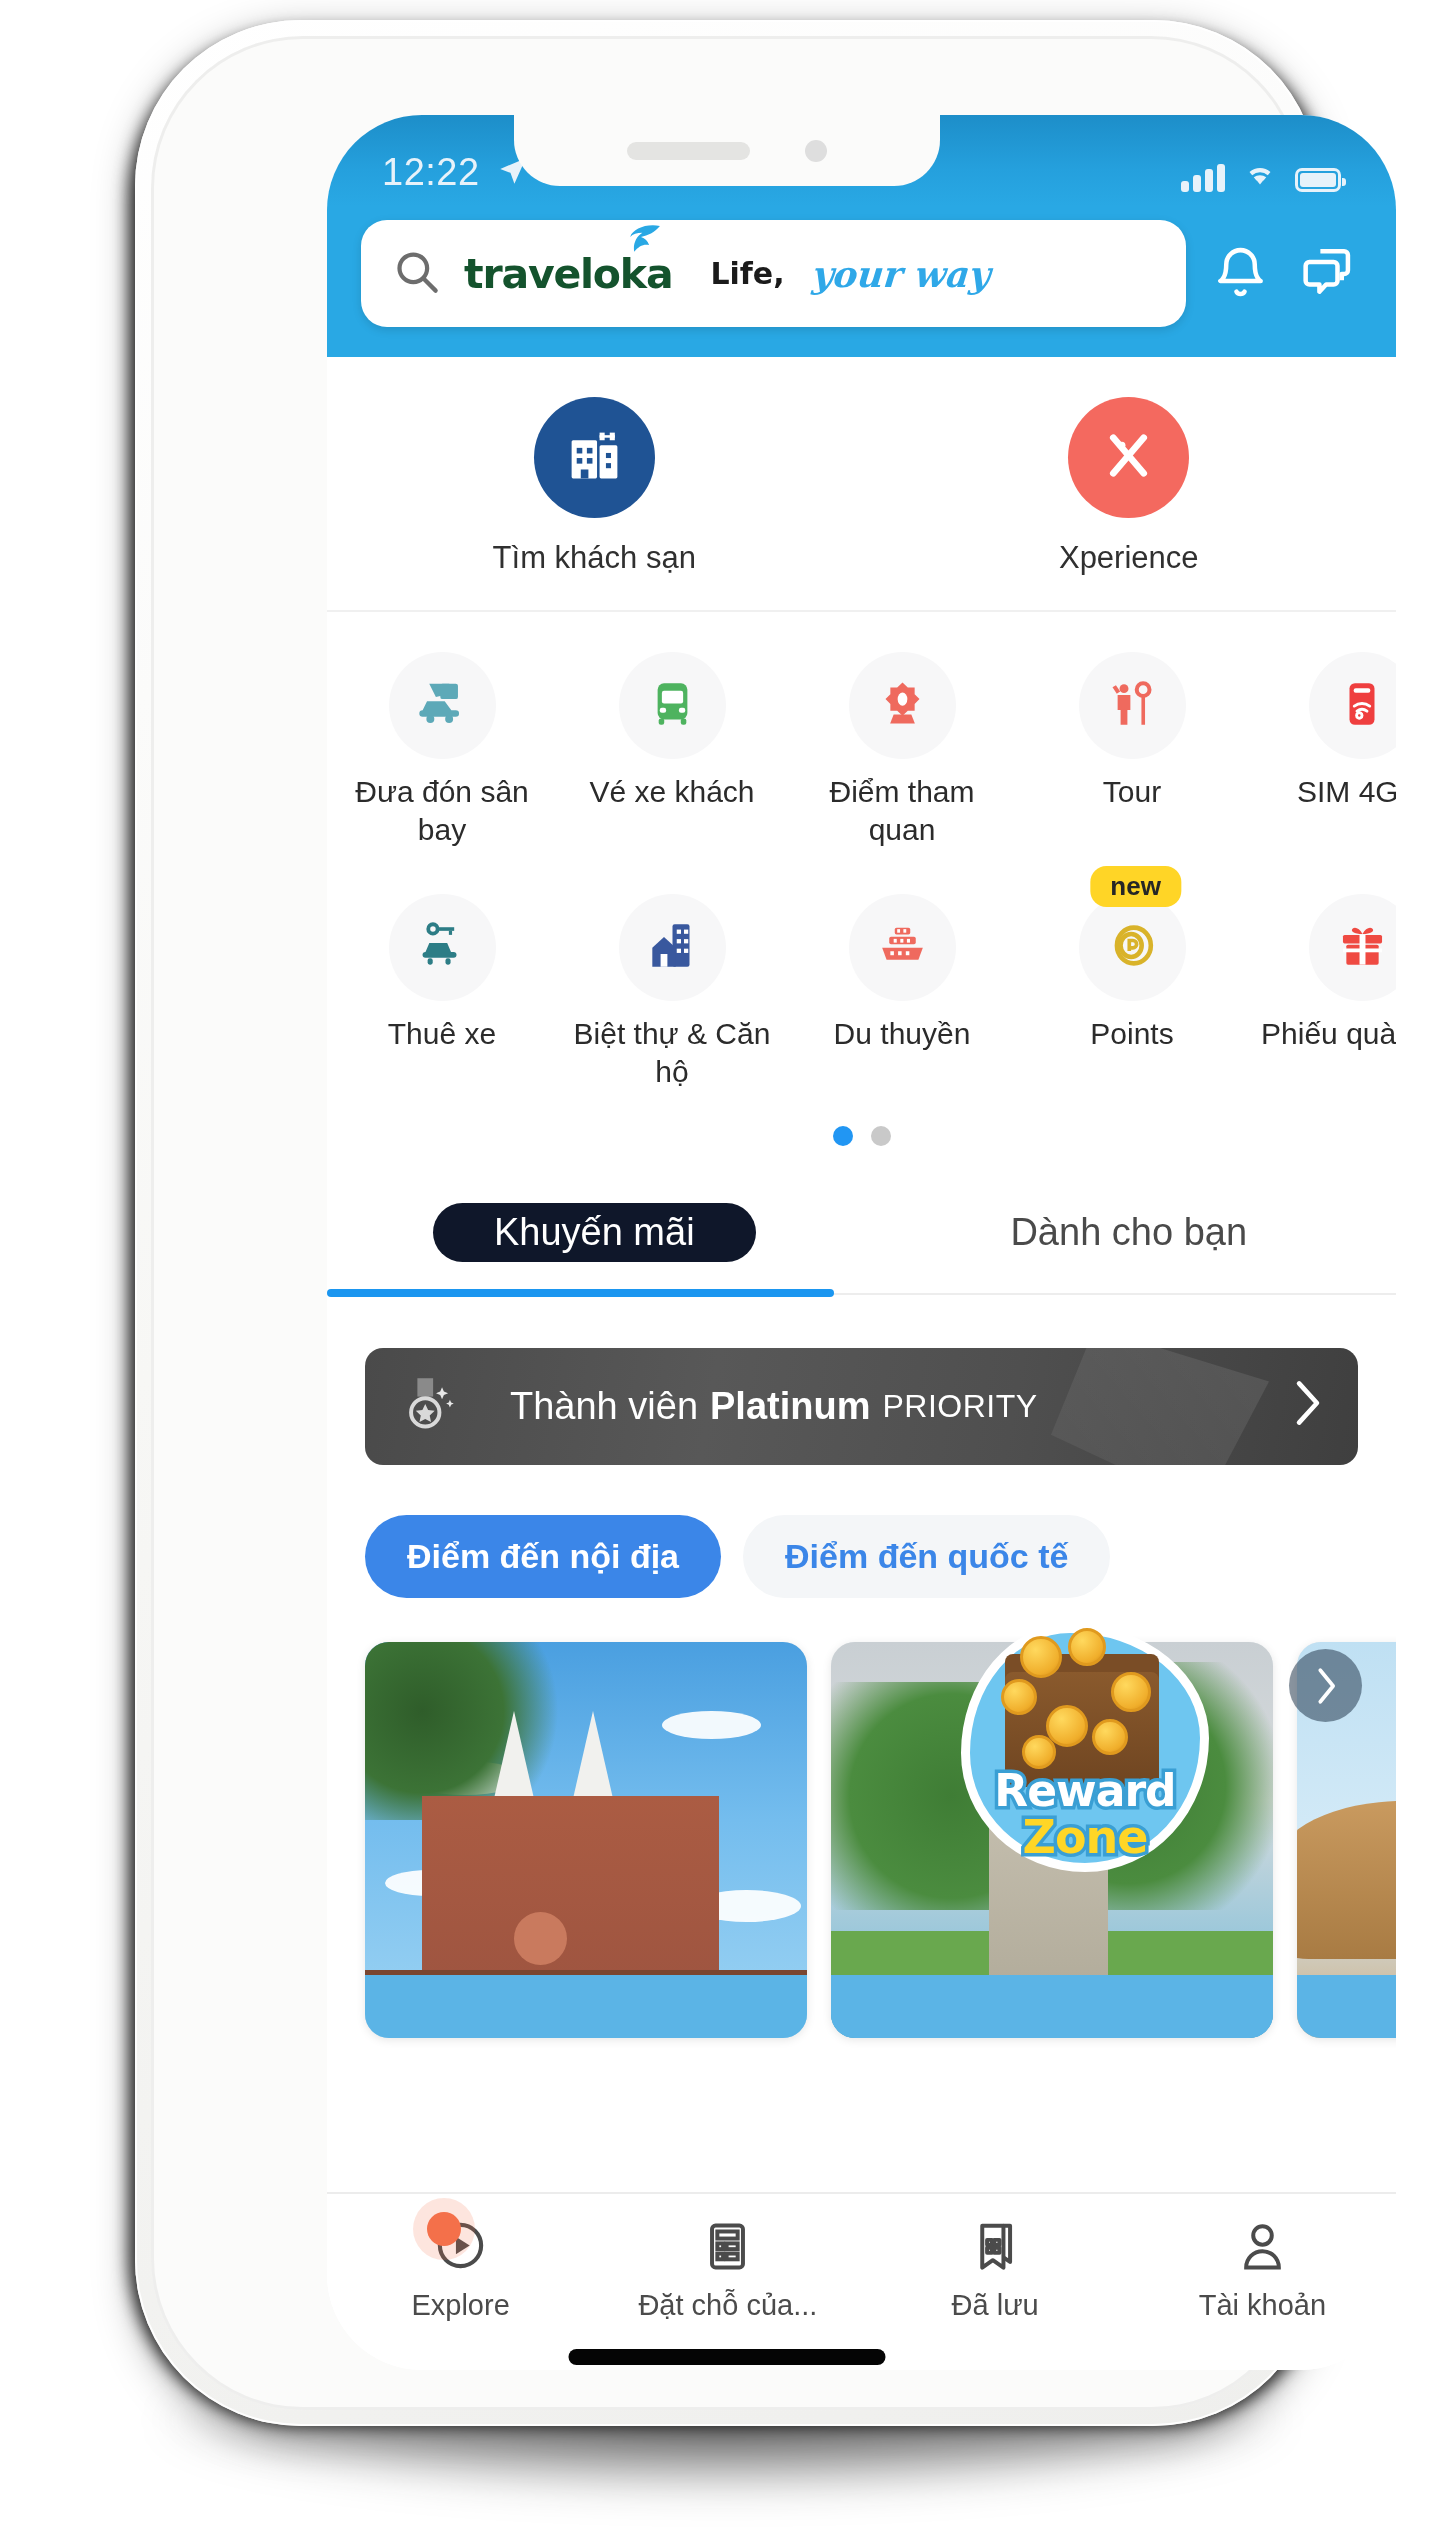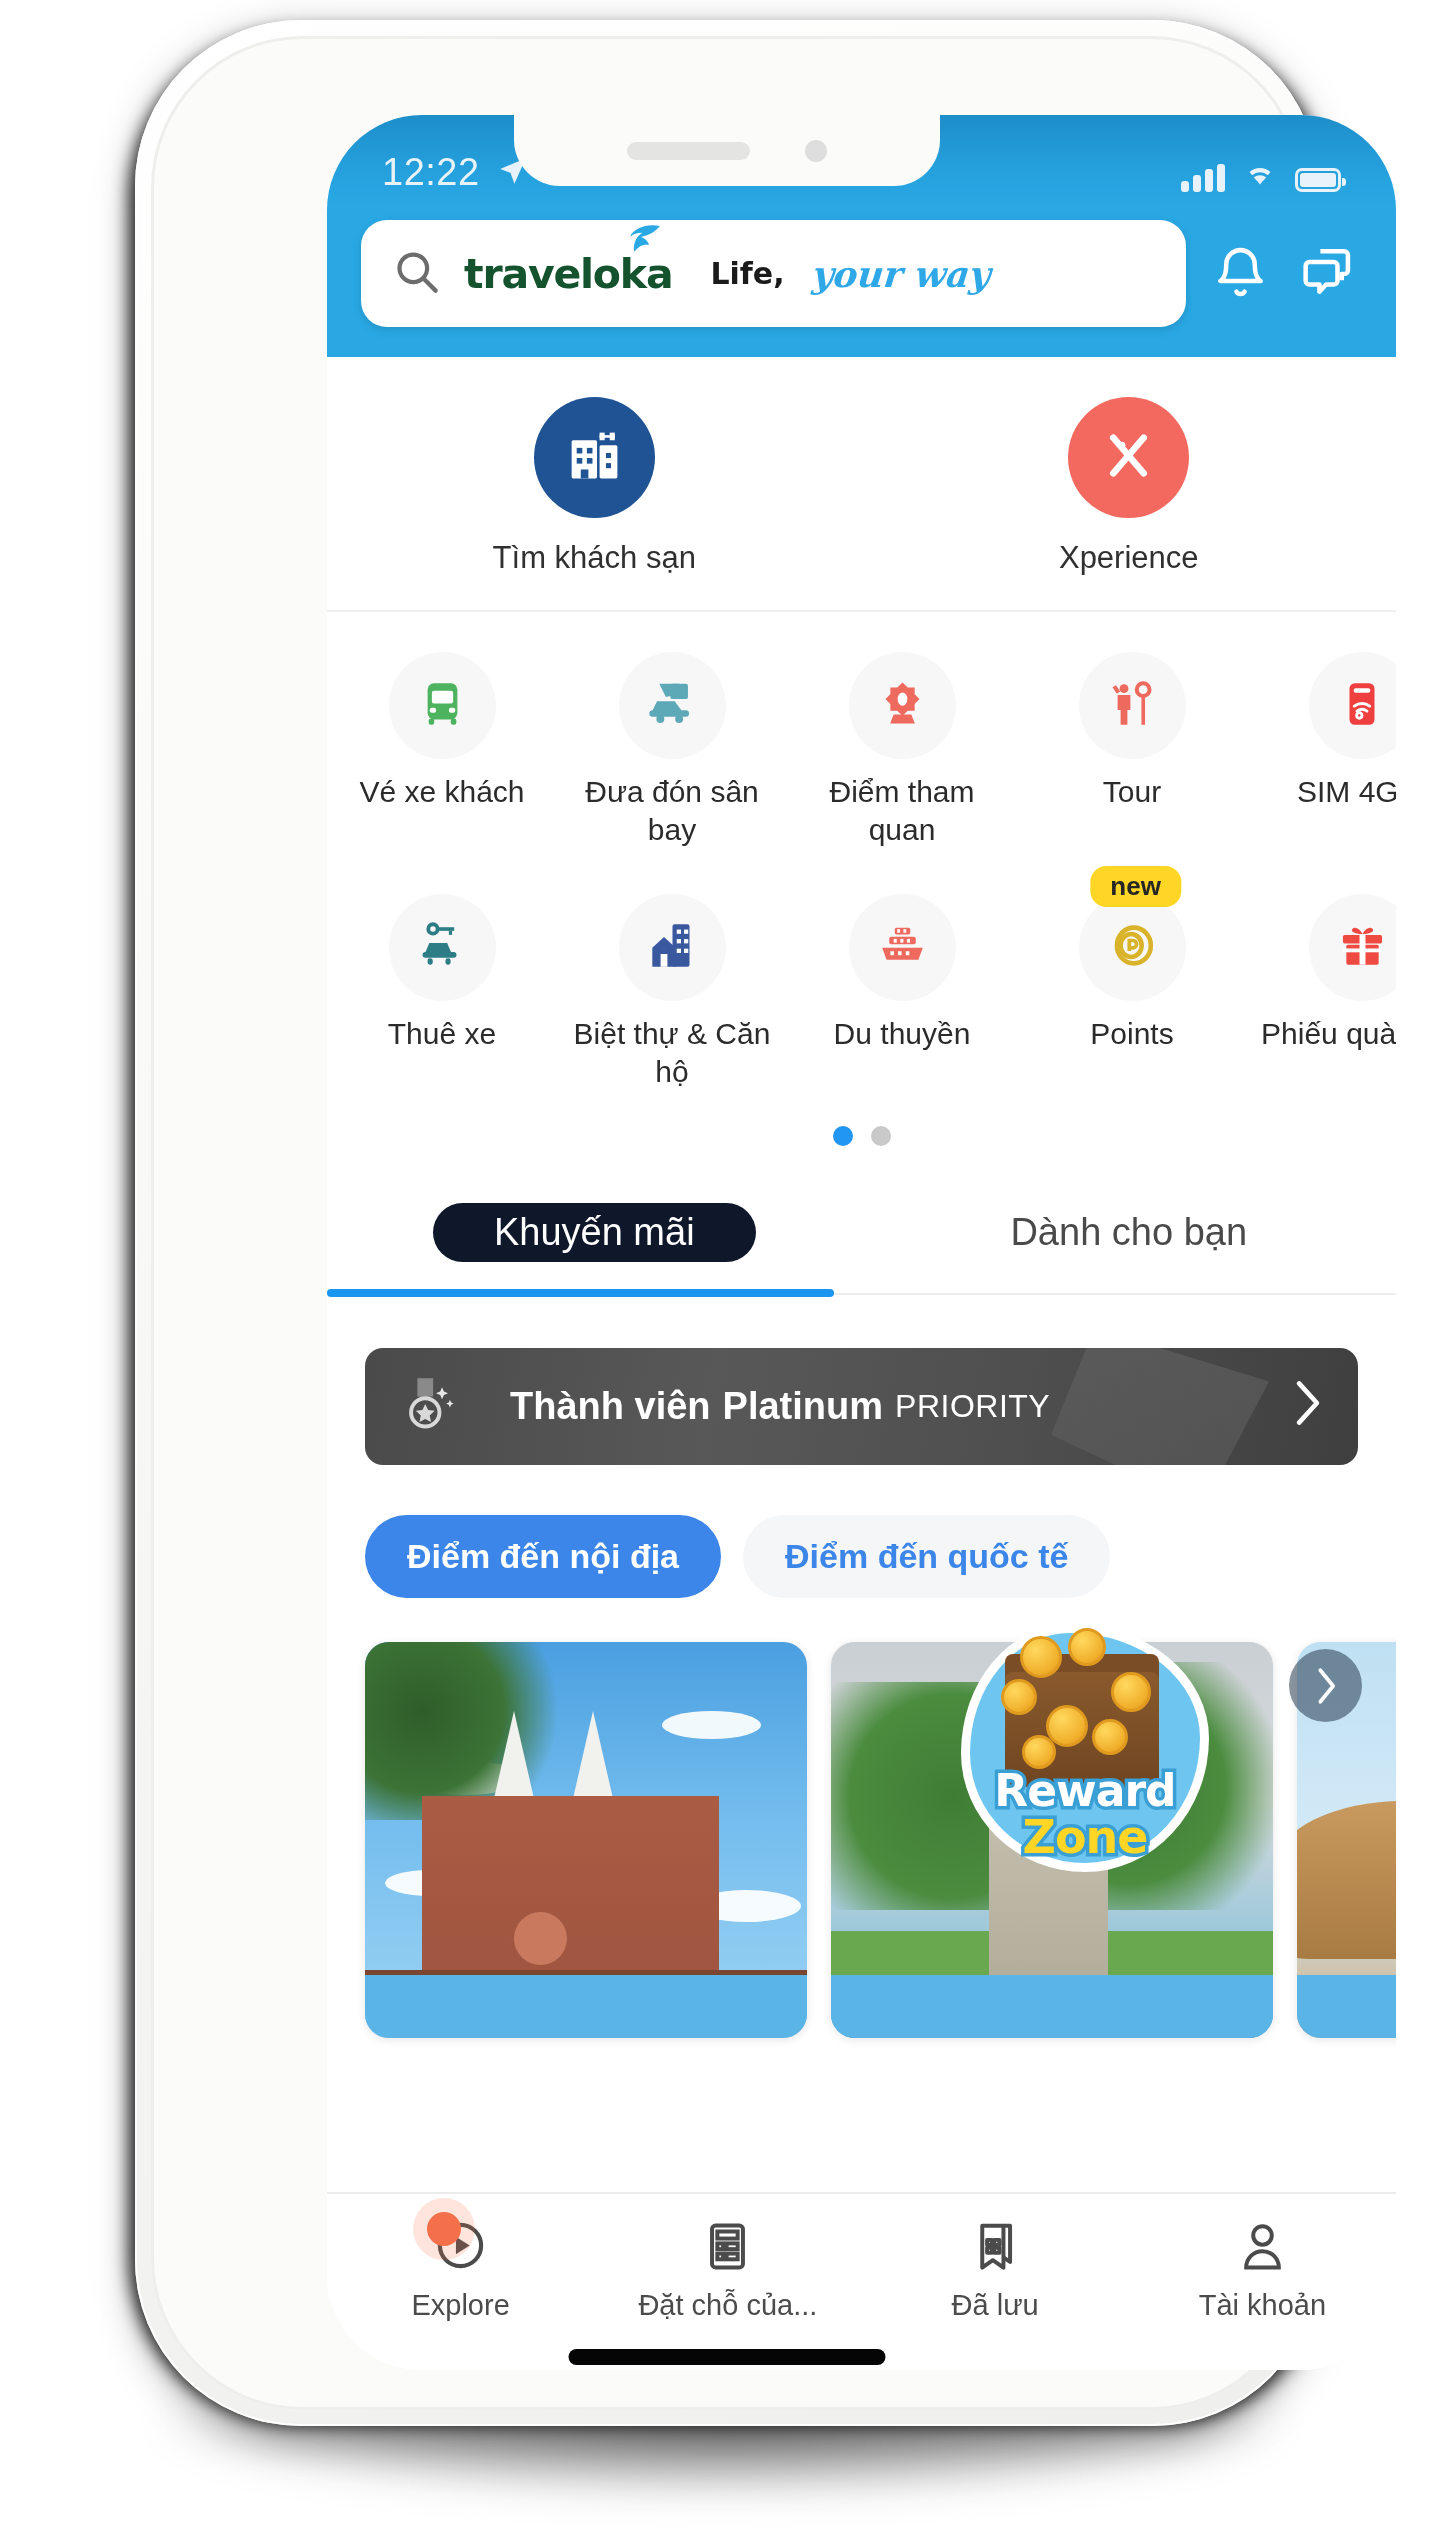--- a/index.html
+++ b/index.html
@@ -342,21 +342,21 @@
     width: 218px; height: 178px;
     background: linear-gradient(45deg, rgba(255,255,255,0.05), rgba(255,255,255,0.10));
     clip-path: polygon(20% 0,100% 30%,70% 100%,0 60%);
   }
   .platinum-text {
     color: #fff;
     font-size: 38px;
     display:flex; align-items:center; gap: 12px;
     margin-left: 22px;
   }
-  .pt-regular { font-weight: 700; }
+  .pt-regular { font-weight: 400; }
   .pt-bold { font-weight: 700; }
   .pt-priority { font-size: 32px; letter-spacing: 0.5px; font-weight:400; }
   .platinum-arrow { margin-left:auto; color:#fff; font-size: 46px; line-height:1; }
 
   .chips { display: flex; gap: 22px; padding: 50px 38px 0 38px; }
   .chip {
     border-radius: 44px;
     font-size: 34px;
     padding: 22px 42px;
   }
@@ -628,46 +628,46 @@
         </div>
 
       </div>
 
       <div class="grid-wrap">
 
         <div class="grid-row">
           <div class="grid-item">
             <div class="grid-circle">
               <span>
+                <svg width="53" height="53" viewBox="0 0 24 24" fill="#5da9b8">
+                  <path d="M6 3h9l3 4-9 2z"></path>
+                  <rect x="11" y="3" width="8" height="7" rx="1"></rect>
+                  <path d="M3 15l2-4h8l3 4h2a1.5 1.5 0 0 1 0 3H3a1.5 1.5 0 0 1 0-3z"></path>
+                  <circle cx="6.5" cy="19" r="1.8"></circle>
+                    <circle cx="15" cy="19" r="1.8"></circle>
+                </svg>
+              </span>
+            </div>
+            <span class="grid-label">Đưa đón sân bay</span>
+          </div>
+
+          <div class="grid-item">
+            <div class="grid-circle">
+              <span>
                 <svg width="51" height="51" viewBox="0 0 24 24" fill="#4eb35f">
                   <rect x="5" y="2.5" width="14" height="17" rx="3"></rect>
                   <rect x="7" y="6" width="10" height="6" rx="1" fill="#fff"></rect>
                   <rect x="6" y="14" width="3" height="2.4" rx="1" fill="#fff"></rect>
                   <rect x="15" y="14" width="3" height="2.4" rx="1" fill="#fff"></rect>
                   <rect x="5.5" y="19" width="2.6" height="3" rx="1"></rect>
                     <rect x="15.9" y="19" width="2.6" height="3" rx="1"></rect>
                 </svg>
               </span>
             </div>
             <span class="grid-label">Vé xe khách</span>
-          </div>
-
-          <div class="grid-item">
-            <div class="grid-circle">
-              <span>
-                <svg width="53" height="53" viewBox="0 0 24 24" fill="#5da9b8">
-                  <path d="M6 3h9l3 4-9 2z"></path>
-                  <rect x="11" y="3" width="8" height="7" rx="1"></rect>
-                  <path d="M3 15l2-4h8l3 4h2a1.5 1.5 0 0 1 0 3H3a1.5 1.5 0 0 1 0-3z"></path>
-                  <circle cx="6.5" cy="19" r="1.8"></circle>
-                    <circle cx="15" cy="19" r="1.8"></circle>
-                </svg>
-              </span>
-            </div>
-            <span class="grid-label">Đưa đón sân bay</span>
           </div>
 
           <div class="grid-item">
             <div class="grid-circle">
               <span>
                 <svg width="53" height="53" viewBox="0 0 24 24" fill="#ef6a5e">
                   <path d="M12 2.5l2.4 2.2h3.1v3.1L19.7 10l-2.2 2.2v3.1h-3.1L12 17.5l-2.4-2.2H6.5v-3.1L4.3 10l2.2-2.2V4.7h3.1z"></path>
                   <ellipse cx="12" cy="10" rx="2.2" ry="3" fill="#fff"></ellipse>
                   <path d="M8 17h8l1.6 4H6.4z"></path>
                 </svg>

